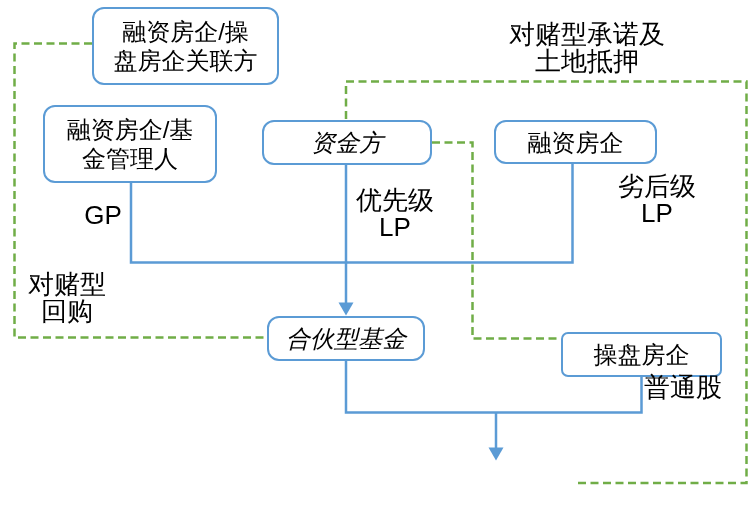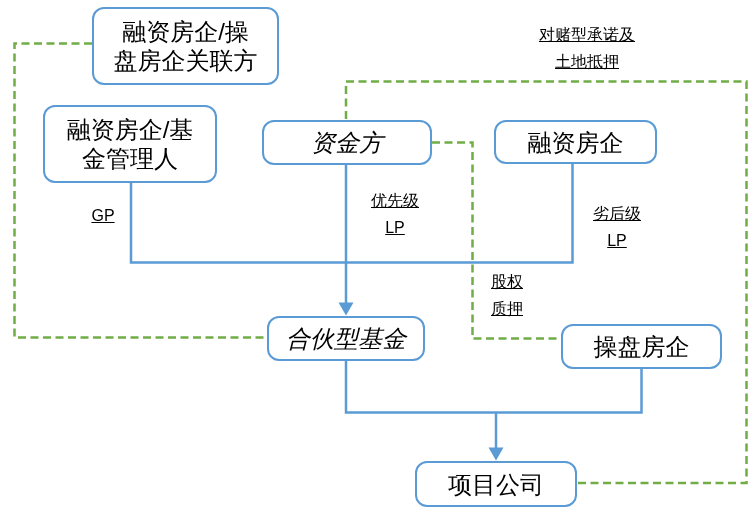--- a/index.html
+++ b/index.html
@@ -49,26 +49,25 @@
   }
   .node-label {
     font-size: 24px;
     line-height: 29px;
     text-align: center;
     white-space: pre-line;
     color: var(--label-text, #000);
   }
   .edge-label {
     position: absolute;
-    font-size: 16px;
+    font-size: 26px;
     line-height: 27px;
     text-align: center;
     white-space: pre-line;
     color: var(--label-text, #000);
-    text-decoration: underline;
   }
 </style>
 </head>
 <body>
 
 <div class="canvas">
 
   <svg class="connectors" width="754" height="516" viewBox="0 0 754 516">
 
     <path class="solid-line" d="M131,183 L131,262.5 L572.5,262.5 L572.5,164"></path>
@@ -98,38 +97,36 @@
   </div>
 
   <div class="node" style="left:494px; top:120px; width:163px; height:44px;">
     <span class="node-label">融资房企</span>
   </div>
 
   <div class="node" style="left:267px; top:316px; width:158px; height:45px;font-style:italic;">
     <span class="node-label">合伙型基金</span>
   </div>
 
-  <div class="node" style="left:561px; top:324px; width:161px; height:45px;">
+  <div class="node" style="left:561px; top:332px; width:161px; height:45px;border-radius:7px;">
     <span class="node-label">操盘房企</span>
   </div>
 
-  <div class="node" style="left:415px; top:461px; width:162px; height:46px;">
-    <span class="node-label">项目公司</span>
-  </div>
 
   <div class="edge-label" style="left:84px; top:202px; width:38px;">GP</div>
 
   <div class="edge-label" style="left:353px; top:187px; width:84px;">优先级
 LP</div>
 
-  <div class="edge-label" style="left:575px; top:200px; width:84px;">劣后级
+  <div class="edge-label" style="left:575px; top:173px; width:84px;padding-left:40px;">劣后级
 LP</div>
 
+  <div class="edge-label" style="left:25px; top:271px; width:84px;">对赌型
+回购</div>
 
   <div class="edge-label" style="left:503px; top:21px; width:168px;">对赌型承诺及
 土地抵押</div>
 
-  <div class="edge-label" style="left:479px; top:268px; width:56px;">股权
-质押</div>
 
 
+  <div class="edge-label" style="left:643px; top:374px; width:80px;">普通股</div>
 
 </div>
 
 </body></html>

